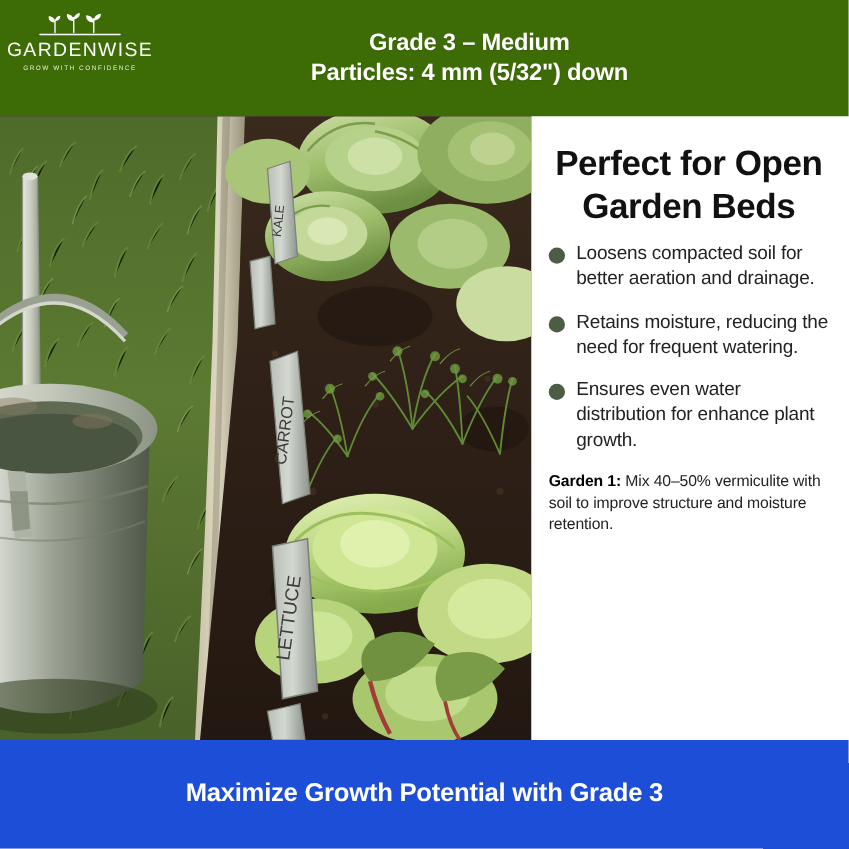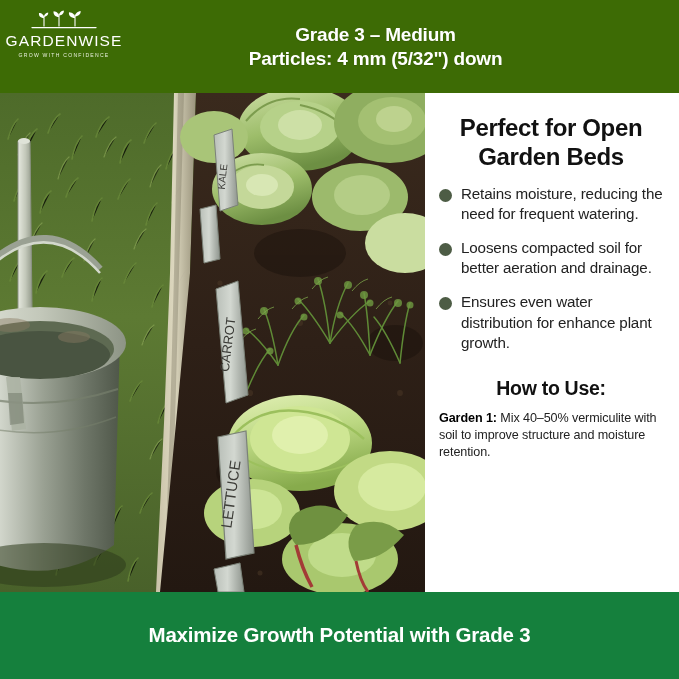--- a/index.html
+++ b/index.html
@@ -56,21 +56,21 @@
   .photo svg{display:block;width:100%;height:100%;}
 
   
   .panel{
     flex:1 1 auto;background:#ffffff;
     padding:16px 16px 6px 14px;
     display:flex;flex-direction:column;box-sizing:border-box;
   }
   .panel-heading{
     text-align:center;color:#111111;font-weight:bold;
-    font-size:24px;line-height:1.2;margin:5px 0 12px 0;
+    font-size:28px;line-height:1.2;margin:5px 0 12px 0;
     letter-spacing:-0.35px;
   }
   .bullets{list-style:none;margin:0;padding:0;}
   .bullet{
     display:flex;align-items:flex-start;margin-bottom:14px;
   }
   .bullet-dot{
     flex:0 0 auto;width:13px;height:13px;border-radius:50%;
     background:#4d5c45;margin:5px 9px 0 0;
   }
@@ -84,21 +84,21 @@
     letter-spacing:-0.3px;
   }
   .option{
     color:#222222;font-size:12.6px;line-height:1.36;
     margin-bottom:11px;letter-spacing:-0.1px;
   }
   .option b{color:#000000;font-weight:bold;}
 
   
   .banner{
-    flex:0 0 87px;height:87px;background:#15803d;
+    flex:0 0 87px;height:87px;background:#1d4ed8;
     display:flex;align-items:center;justify-content:center;
     padding:0 26px;box-sizing:border-box;
   }
   .banner-text{
     color:#ffffff;font-weight:bold;text-align:center;
     font-size:20.5px;line-height:1.27;letter-spacing:-0.2px;
   }
   .banner-text .l1{display:block;}
   .banner-text .l2{display:block;}
 </style>
@@ -415,33 +415,32 @@
     <div class="panel">
 
       <div class="panel-heading">
         <span>Perfect for Open</span><br>
         <span>Garden Beds</span>
       </div>
 
       <ul class="bullets">
         <li class="bullet">
           <span class="bullet-dot"></span>
-          <span class="bullet-text">Retains moisture, reducing the need for frequent watering.</span>
+          <span class="bullet-text">Loosens compacted soil for better aeration and drainage.</span>
         </li>
         <li class="bullet">
           <span class="bullet-dot"></span>
-          <span class="bullet-text">Loosens compacted soil for better aeration and drainage.</span>
+          <span class="bullet-text">Retains moisture, reducing the need for frequent watering.</span>
         </li>
         <li class="bullet">
           <span class="bullet-dot"></span>
           <span class="bullet-text">Ensures even water distribution for enhance plant growth.</span>
         </li>
       </ul>
 
-      <div class="howto-heading">How to Use:</div>
 
       <div class="option">
         <b>Garden 1:</b><span> Mix 40–50% vermiculite with soil to improve structure and moisture retention.</span>
       </div>
 
     </div>
   </div>
 
   <div class="banner">
     <div class="banner-text">

